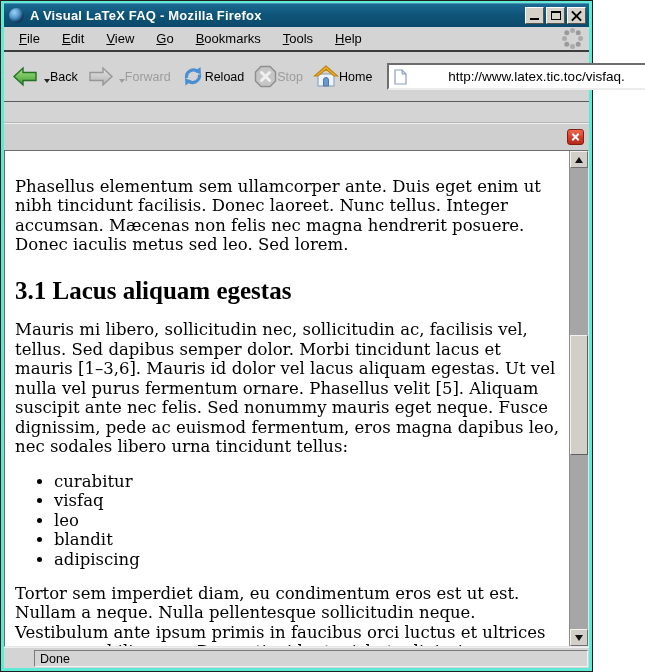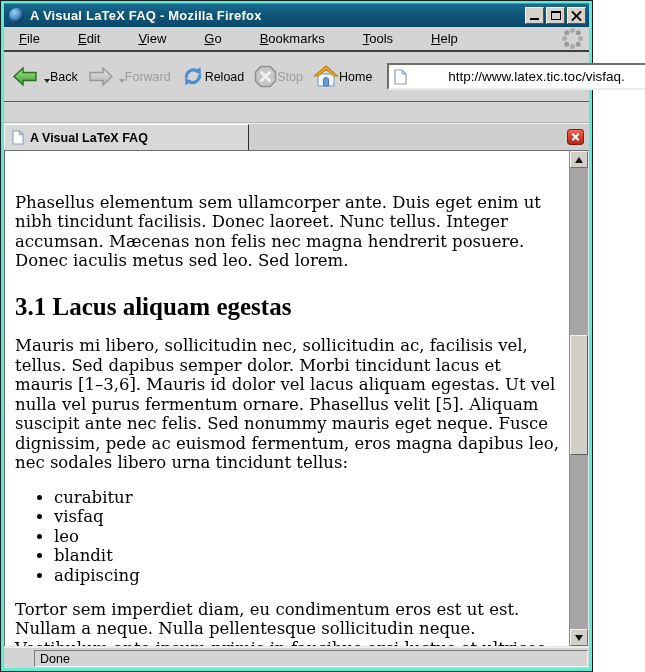--- a/index.html
+++ b/index.html
@@ -43,21 +43,20 @@
   }
   .g-x::before { transform: rotate(45deg); }
   .g-x::after  { transform: rotate(-45deg); }
   
   .menubar {
     height: 25px; flex:0 0 auto;
     display:flex; align-items:center;
     padding-left: 4px; padding-right: 4px;
     background:#d4d4d4;
     border-bottom: 2px solid #3c3c3c;
-    gap: 16px;
   }
   .menu-item { font-size: 13px; color:#000; padding: 2px 11px; cursor: default; }
   .throbber-box { margin-left:auto; width:26px; height:23px; display:flex; align-items:center; justify-content:center; }
   .throbber {
     width:5px; height:5px; border-radius:50%;
     box-shadow: 8px 0 0 #ababab, 5.7px 5.7px 0 #9a9a9a, 0 8px 0 #ababab,
                -5.7px 5.7px 0 #9a9a9a, -8px 0 0 #ababab, -5.7px -5.7px 0 #9a9a9a,
                 0 -8px 0 #ababab, 5.7px -5.7px 0 #9a9a9a;
   }
   
@@ -118,21 +117,21 @@
   .tabclose::before { transform: rotate(45deg); }
   .tabclose::after  { transform: rotate(-45deg); }
   
   .contentwrap {
     flex:1; display:flex; min-height:0;
     border:1px solid; border-color:#6e6e6e #e6e6e6 #e6e6e6 #6e6e6e;
     background:#fff;
   }
   .content {
     flex:1; overflow:hidden; padding: 16px 10px 0 10px;
-    font-family: "DejaVu Serif", serif; font-size: 16.5px; line-height: 1.18; color:#000;margin-top:16px;
+    font-family: "DejaVu Serif", serif; font-size: 16.5px; line-height: 1.18; color:#000;
   }
   .content p { margin: 15px 0; }
   .content p:first-child { margin-top: 10px; }
   .content h2 { font-size: 25px; font-weight: bold; margin: 21px 0 15px 0; font-family:Liberation Serif, serif; }
   .content ul { margin: 15px 0; padding-left: 39px; }
   .content li { margin: 0; }
   
   .scrollbar { width:19px; flex:0 0 auto; background:#a6a6a6; display:flex; flex-direction:column;
     border-left:1px solid #8c8c8c; }
   .sbtn { height:17px; flex:0 0 auto; background:#d2cfc8;
@@ -258,27 +257,20 @@
       <input type="text" spellcheck="false" value="http://www.latex.tic.toc/visfaq.html" style="">
       <span class="url-drop">
         <span class="tri-down"></span>
       </span>
     </div>
   </div>
 
   <div class="bookmarksbar"></div>
 
   <div class="tabstrip">
-    <div class="tab">
-      <svg width="12" height="15" viewBox="0 0 13 16">
-        <path d="M1 1 h7 l4 4 v10 h-11 z" fill="#ffffff" stroke="#8c9cc0" stroke-width="1.2"></path>
-        <path d="M8 1 l4 4 h-4 z" fill="#cfdaee" stroke="#8c9cc0" stroke-width="1"></path>
-      </svg>
-      <span class="tab-title">A Visual LaTeX FAQ</span>
-    </div>
     <span class="tabclose"></span>
   </div>
 
   <div class="contentwrap">
     <div class="content">
       <p>Phasellus elementum sem ullamcorper ante. Duis eget enim ut nibh tincidunt facilisis. Donec laoreet. Nunc tellus. Integer accumsan. Mæcenas non felis nec magna hendrerit posuere. Donec iaculis metus sed leo. Sed lorem.</p>
       <h2>3.1 Lacus aliquam egestas</h2>
       <p>Mauris mi libero, sollicitudin nec, sollicitudin ac, facilisis vel, tellus. Sed dapibus semper dolor. Morbi tincidunt lacus et mauris [1–3,6]. Mauris id dolor vel lacus aliquam egestas. Ut vel nulla vel purus fermentum ornare. Phasellus velit [5]. Aliquam suscipit ante nec felis. Sed nonummy mauris eget neque. Fusce dignissim, pede ac euismod fermentum, eros magna dapibus leo, nec sodales libero urna tincidunt tellus:</p>
       <ul>
         <li>curabitur</li>

